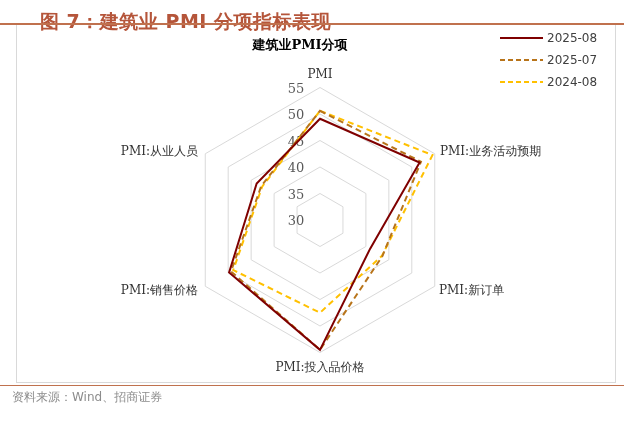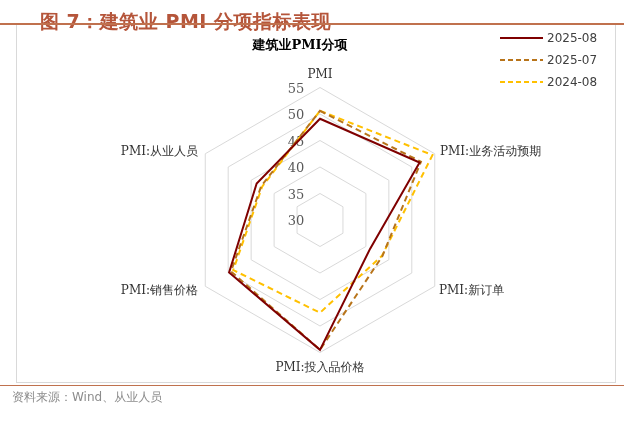--- a/index.html
+++ b/index.html
@@ -15,21 +15,21 @@
   .tick-label { font-family: "DejaVu Serif", serif; font-size: 13px; fill: #595959; }
   .legend-text { font-family: "DejaVu Sans", sans-serif; font-size: 12px; fill: #404040; }
 </style>
 </head>
 <body>
 
 <div class="fig-title">图 7：建筑业 PMI 分项指标表现</div>
 <div class="rule-top"></div>
 <div class="chart-frame"></div>
 <div class="rule-bottom"></div>
-<div class="source">资料来源：Wind、从业人员</div>
+<div class="source">资料来源：Wind、招商证券</div>
 
 <svg id="radar" width="624" height="425">
   <text id="ctitle" class="chart-title" x="300" y="49" text-anchor="middle">建筑业PMI分项</text>
   <g id="grid">
       <polygon points="320,193.5 342.94967320028763,206.75 342.94967320028763,233.25 320,246.5 297.05032679971237,233.25 297.05032679971237,206.75" fill="none" stroke="#D9D9D9" stroke-width="1"></polygon>
       <polygon points="320,167 365.89934640057527,193.5 365.89934640057527,246.5 320,273 274.10065359942473,246.5 274.10065359942473,193.5" fill="none" stroke="#D9D9D9" stroke-width="1"></polygon>
       <polygon points="320,140.5 388.8490196008629,180.25 388.8490196008629,259.75 320,299.5 251.15098039913713,259.75 251.15098039913713,180.25" fill="none" stroke="#D9D9D9" stroke-width="1"></polygon>
       <polygon points="320,114 411.79869280115054,167 411.79869280115054,273 320,326 228.2013071988495,273 228.20130719884952,167" fill="none" stroke="#D9D9D9" stroke-width="1"></polygon>
       <polygon points="320,87.5 434.7483660014381,153.75 434.7483660014381,286.25 320,352.5 205.25163399856189,286.25 205.25163399856189,153.75" fill="none" stroke="#D9D9D9" stroke-width="1"></polygon>
     </g>

